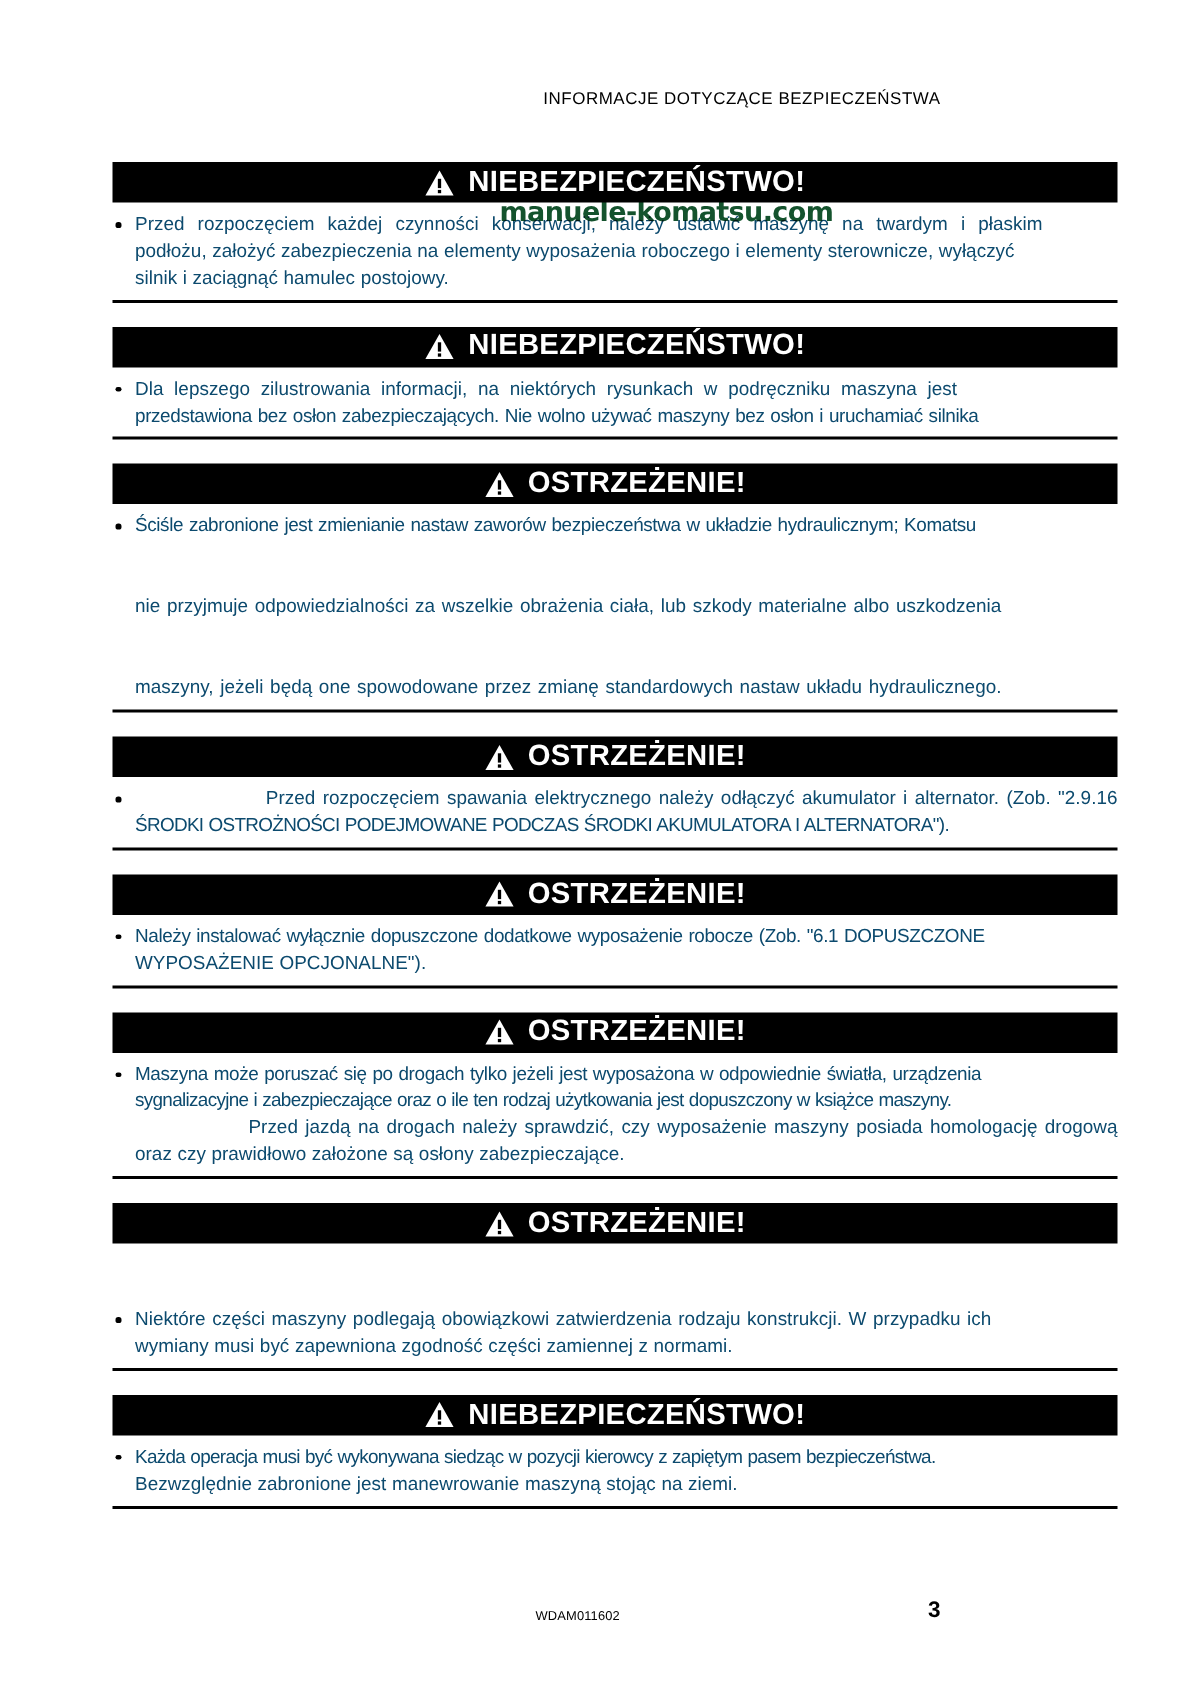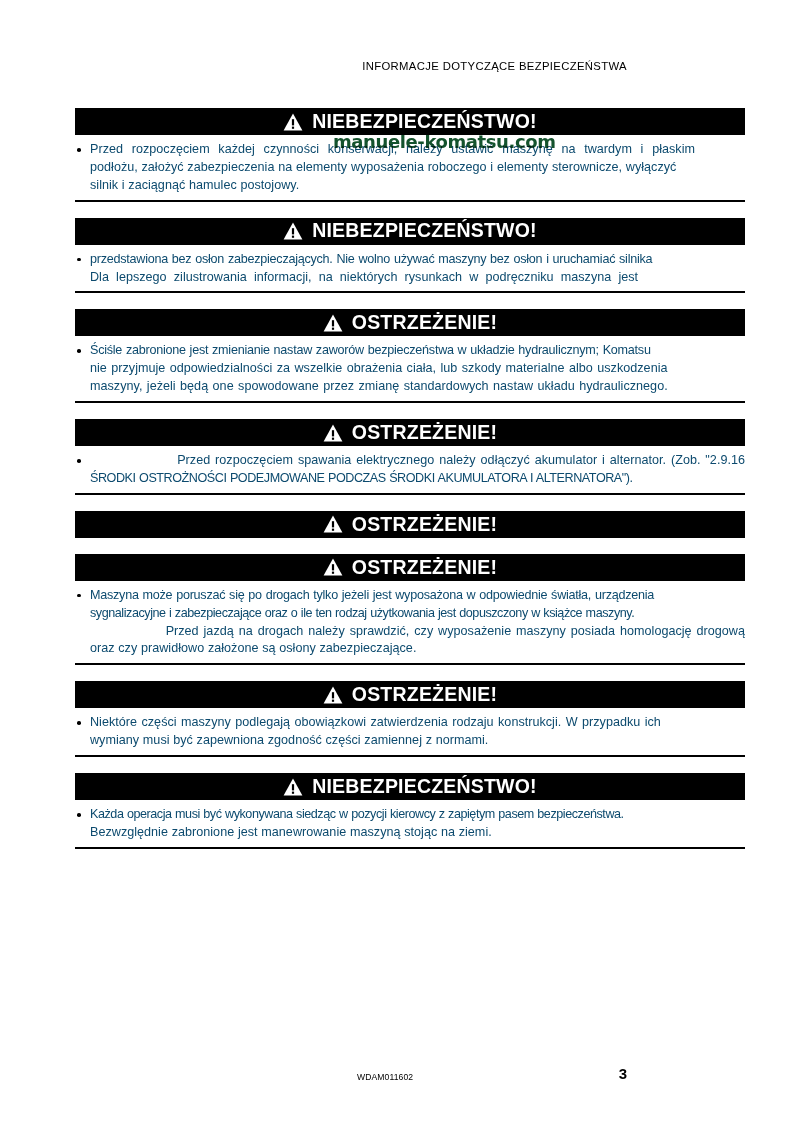--- a/index.html
+++ b/index.html
@@ -101,21 +101,21 @@
     font-family: "Liberation Sans", sans-serif;
     color: #0c4a6e;
   }
   .ntext .ln { display: block; white-space: nowrap; }
 
   
   .j1 { letter-spacing: 0.02px; word-spacing: 5.2px; }
   .j2 { letter-spacing: 0.02px; word-spacing: 1.4px; text-align: right; }
   .j3 { letter-spacing: 0.02px; word-spacing: 0.2px; }
   .j4 { letter-spacing: 0.02px; word-spacing: 3.6px; }
-  .j5 { letter-spacing: 0.02px; word-spacing: 0.9px; }
+  .j5 { letter-spacing: 0.02px; word-spacing: 0.9px; margin-top: 36px; }
   .tight { letter-spacing: -0.25px; word-spacing: 0.6px; }
   .tighter { letter-spacing: -0.45px; word-spacing: 0.4px; }
 
   
   .watermark {
     position: absolute;
     left: 333px;
     top: 131px;
     font-size: 18px;
     font-weight: bold;
@@ -181,22 +181,22 @@
           <polygon points="10,0.6 19.4,17.4 0.6,17.4" fill="#ffffff"></polygon>
           <rect x="8.9" y="6.2" width="2.2" height="6.2" fill="#000000"></rect>
           <rect x="8.9" y="13.6" width="2.2" height="2.2" fill="#000000"></rect>
         </svg>
         <div class="notice-title">NIEBEZPIECZEŃSTWO!</div>
       </div>
       <div class="notice-body">
         <div class="bullet-row">
           <span class="bullet-dot"></span>
           <div class="ntext">
+            <span class="ln j4">Dla lepszego zilustrowania informacji, na niektórych rysunkach w podręczniku maszyna jest</span>
             <span class="ln tight">przedstawiona bez osłon zabezpieczających. Nie wolno używać maszyny bez osłon i uruchamiać silnika</span>
-            <span class="ln j4">Dla lepszego zilustrowania informacji, na niektórych rysunkach w podręczniku maszyna jest</span>
           </div>
         </div>
       </div>
     </div>
 
     <div class="notice">
       <div class="notice-bar">
         <svg class="warn-icon" viewBox="0 0 20 18">
           <polygon points="10,0.6 19.4,17.4 0.6,17.4" fill="#ffffff"></polygon>
           <rect x="8.9" y="6.2" width="2.2" height="6.2" fill="#000000"></rect>
@@ -237,20 +237,29 @@
     </div>
 
     <div class="notice">
       <div class="notice-bar">
         <svg class="warn-icon" viewBox="0 0 20 18">
           <polygon points="10,0.6 19.4,17.4 0.6,17.4" fill="#ffffff"></polygon>
           <rect x="8.9" y="6.2" width="2.2" height="6.2" fill="#000000"></rect>
           <rect x="8.9" y="13.6" width="2.2" height="2.2" fill="#000000"></rect>
         </svg>
         <div class="notice-title">OSTRZEŻENIE!</div>
+      </div>
+      <div class="notice-body">
+        <div class="bullet-row">
+          <span class="bullet-dot"></span>
+          <div class="ntext">
+            <span class="ln tight">Należy instalować wyłącznie dopuszczone dodatkowe wyposażenie robocze (Zob. "6.1 DOPUSZCZONE</span>
+            <span class="ln j3">WYPOSAŻENIE OPCJONALNE").</span>
+          </div>
+        </div>
       </div>
     </div>
 
     <div class="notice">
       <div class="notice-bar">
         <svg class="warn-icon" viewBox="0 0 20 18">
           <polygon points="10,0.6 19.4,17.4 0.6,17.4" fill="#ffffff"></polygon>
           <rect x="8.9" y="6.2" width="2.2" height="6.2" fill="#000000"></rect>
           <rect x="8.9" y="13.6" width="2.2" height="2.2" fill="#000000"></rect>
         </svg>

